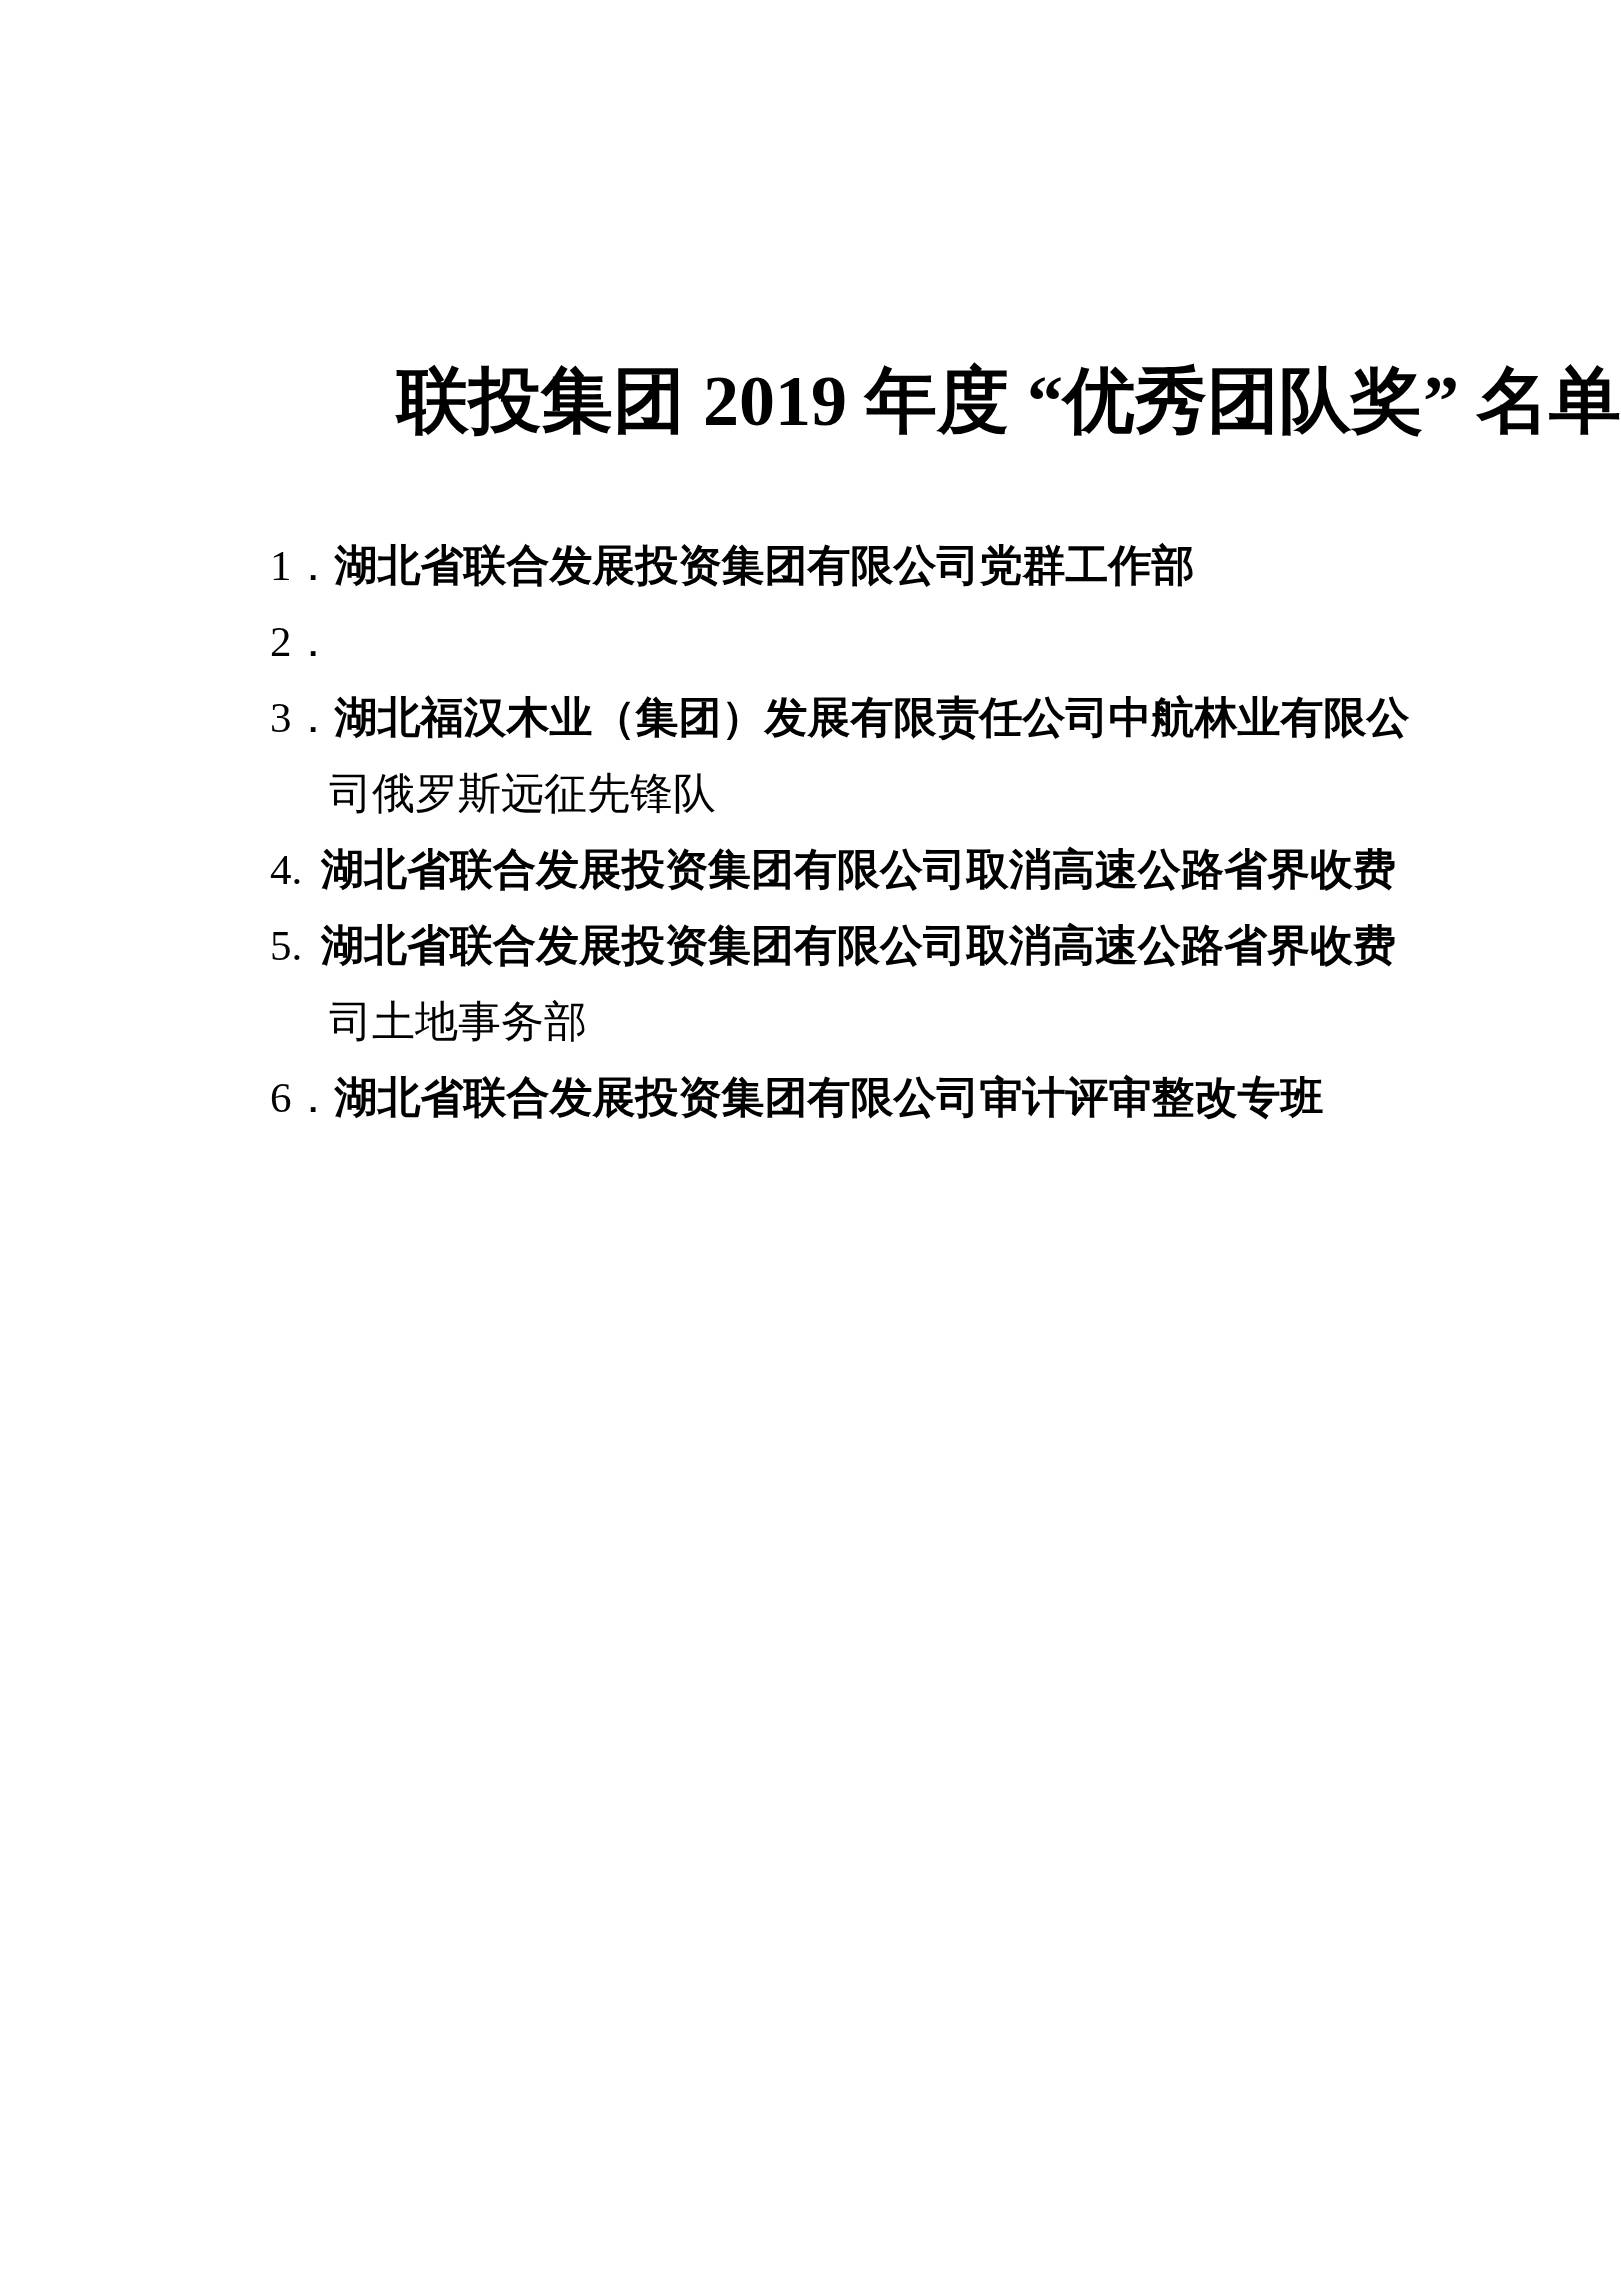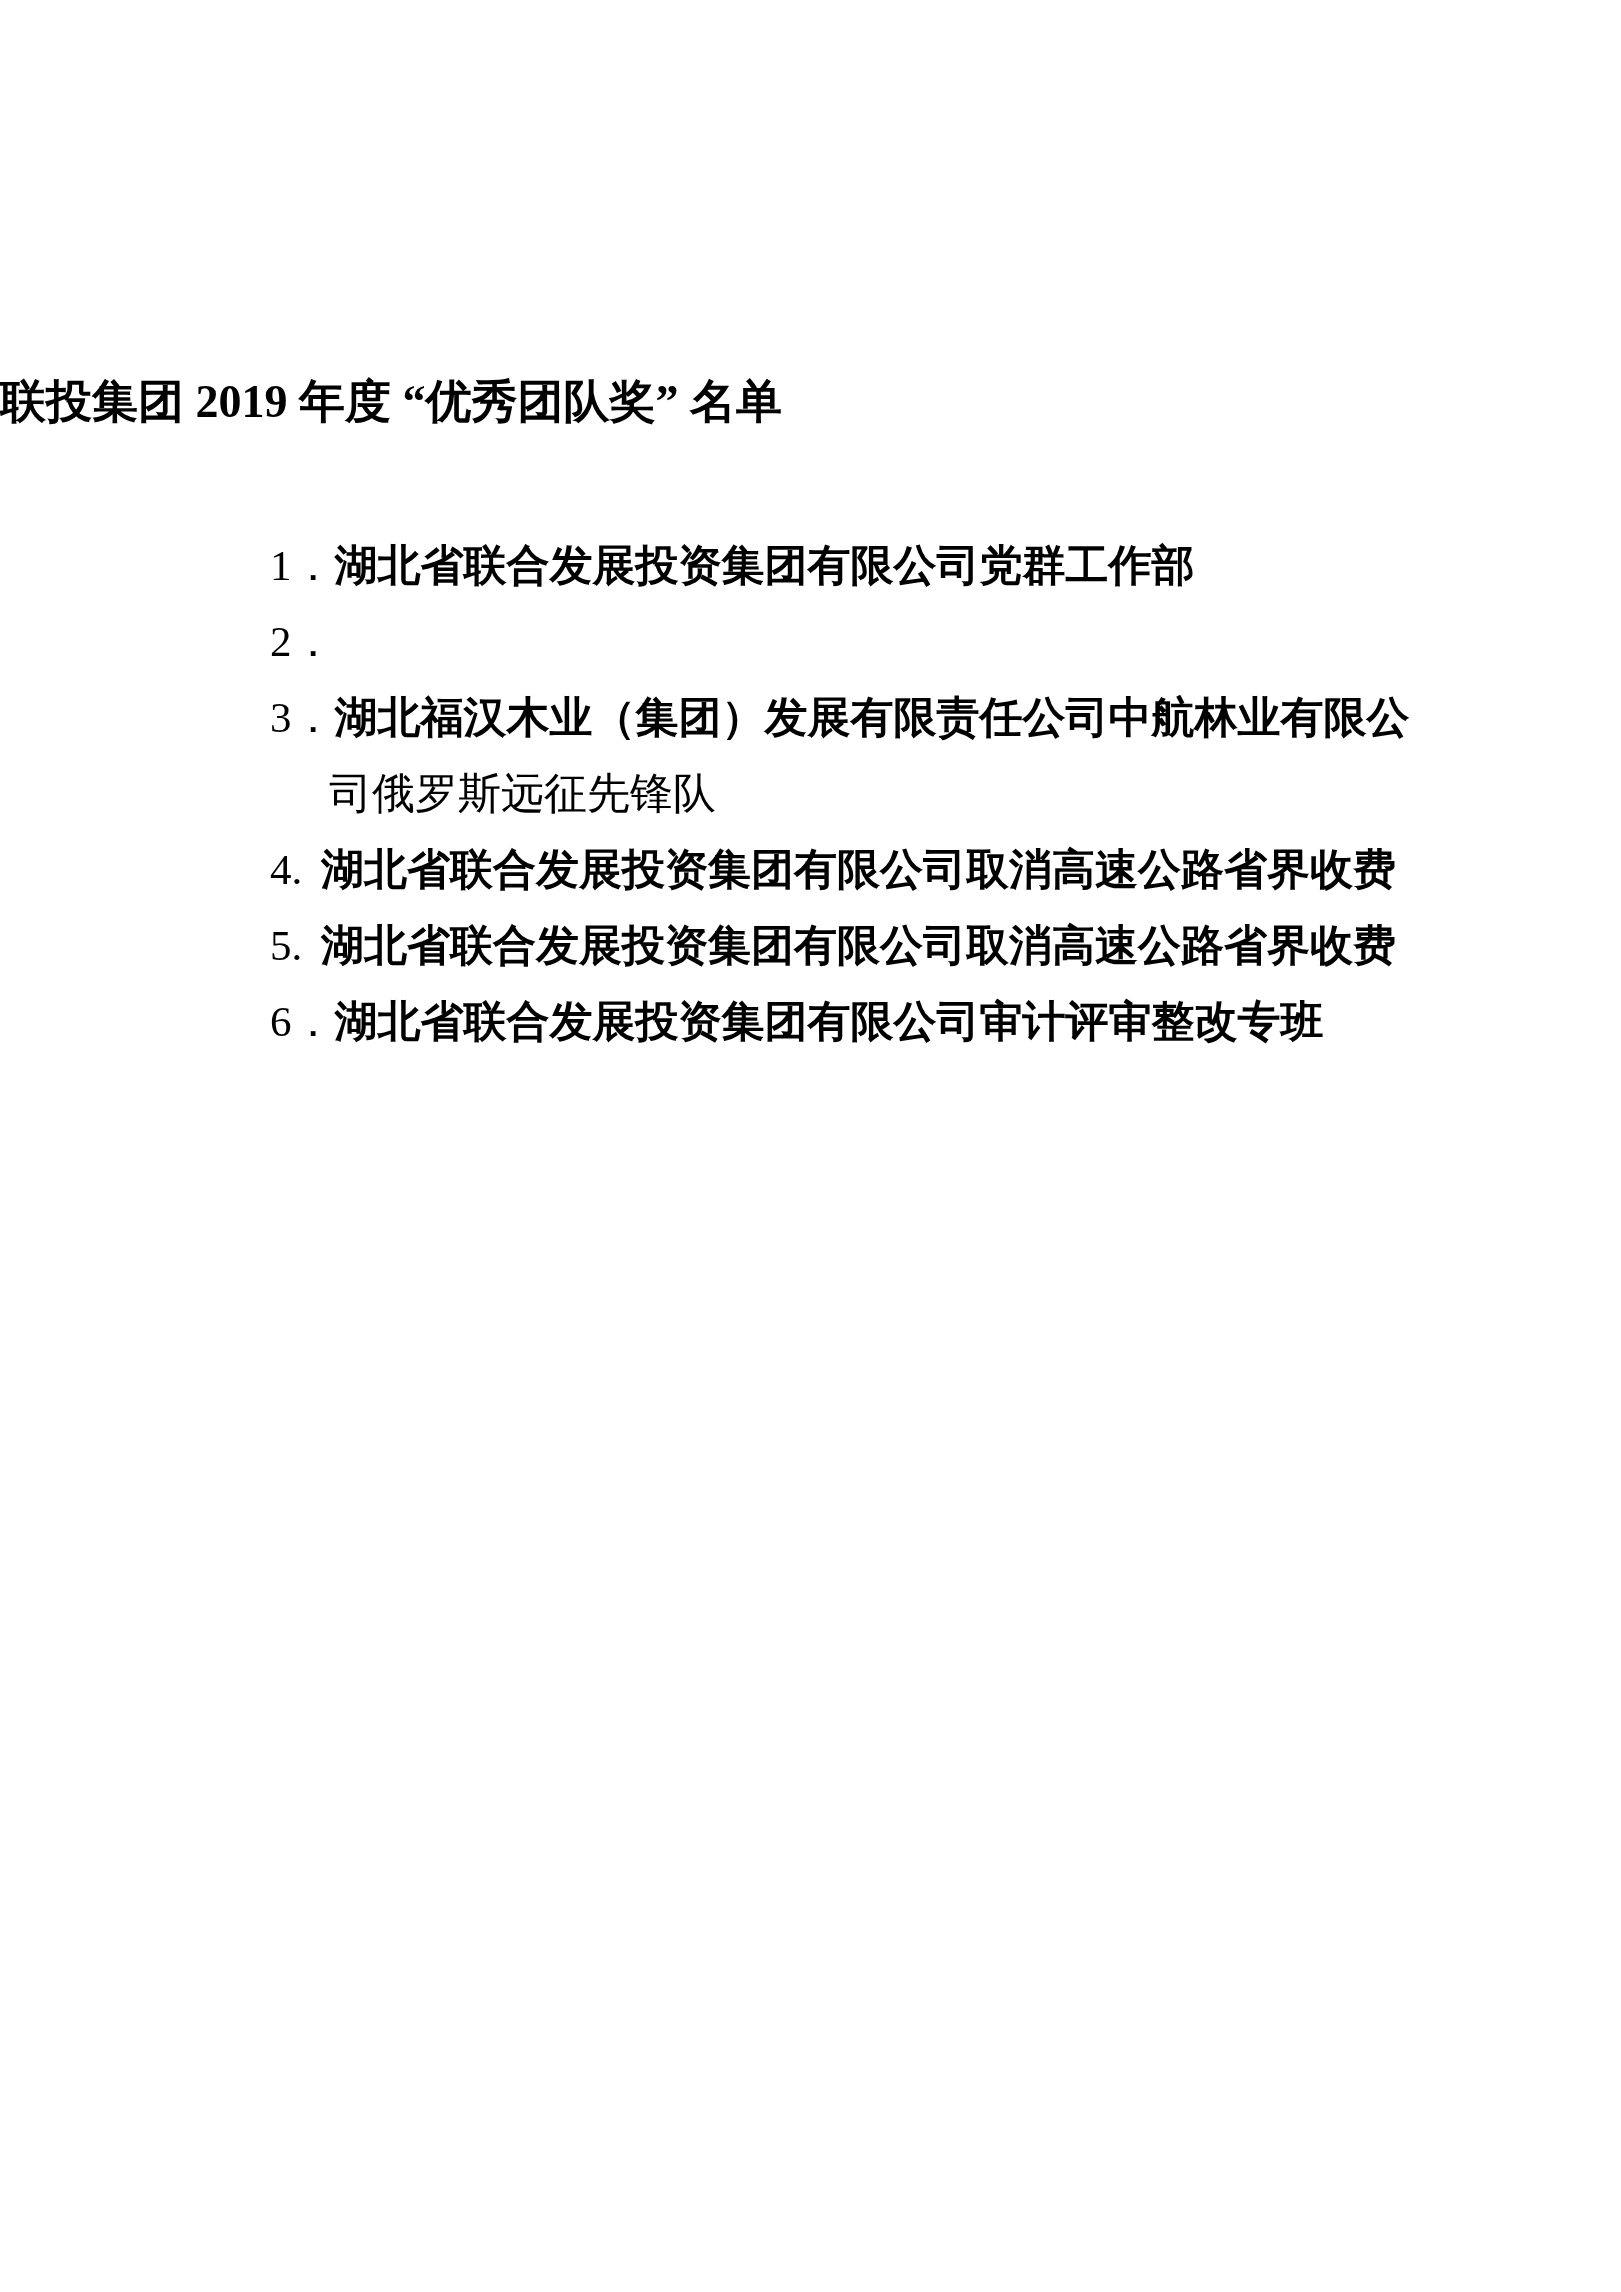--- a/index.html
+++ b/index.html
@@ -12,24 +12,24 @@
     width: 1621px;
     height: 2293px;
     background: #ffffff;
     color: #000000;
     font-family: "Liberation Serif", "DejaVu Serif", serif;
     overflow: hidden;
   }
   .title {
     margin: 0;
     padding-top: 369px;
-    font-size: 46px;
+    font-size: 72px;
     line-height: 65px;
     font-weight: bold;
-    text-align: left;
+    text-align: right;
     white-space: nowrap;
   }
   .award-list {
     margin: 94px 0 0 270px;
     width: 1143px;
   }
   .line {
     height: 76px;
     line-height: 76px;
     font-size: 43px;
@@ -77,20 +77,21 @@
         <div class="line first">
           <span class="num num-tight">4.</span>
           <span class="line-text">湖北省联合发展投资集团有限公司取消高速公路省界收费</span>
         </div>
       </div>
       <div class="item">
         <div class="line first">
           <span class="num num-tight">5.</span>
           <span class="line-text">湖北省联合发展投资集团有限公司取消高速公路省界收费</span>
         </div>
+        <div class="line cont">司土地事务部</div>
       </div>
       <div class="item">
         <div class="line first">
           <span class="num num-wide">6．</span>
           <span class="line-text">湖北省联合发展投资集团有限公司审计评审整改专班</span>
         </div>
       </div>
     </div>
 </div>
 

